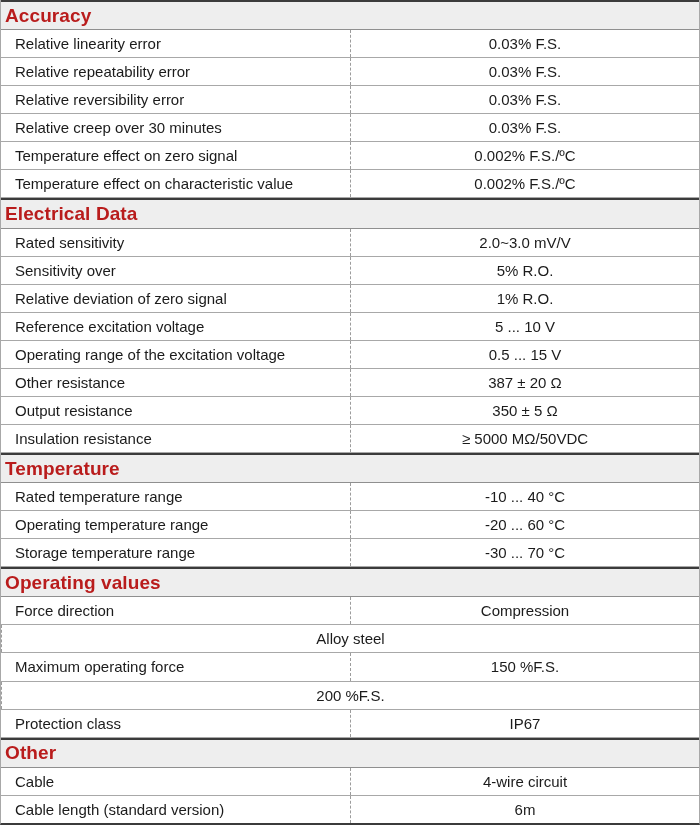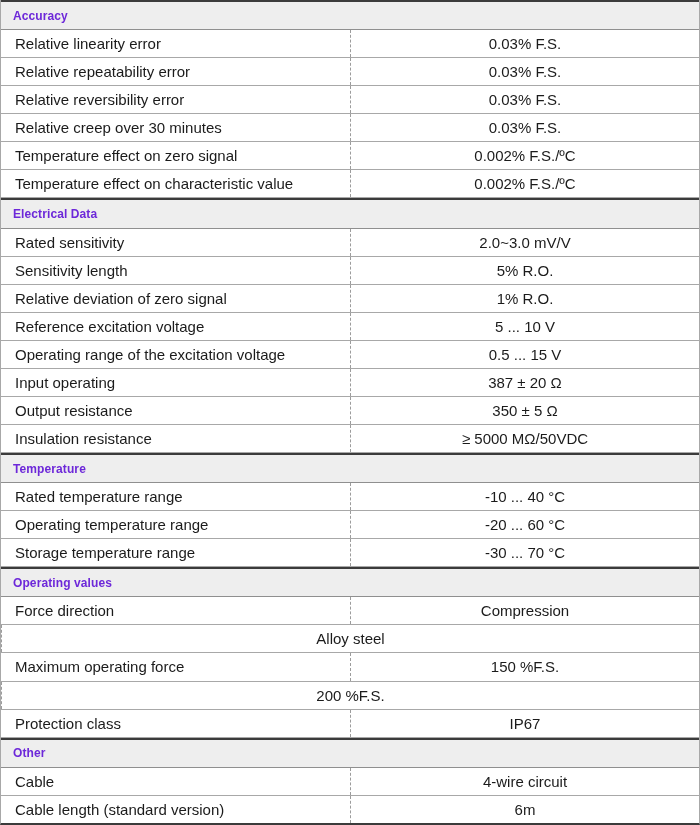--- a/index.html
+++ b/index.html
@@ -17,28 +17,28 @@
     box-sizing: border-box;
     background: var(--row-bg, #ffffff);
     border-left: 1px solid var(--border-row, #a8a8a8);
     border-right: 1px solid var(--border-row, #a8a8a8);
     border-bottom: 2px solid var(--border-dark, #3b3b3b);
   }
   .section-header {
     flex: 1 1 0;
     display: flex;
     align-items: center;
-    padding-left: 12px;
+    padding-left: 4px;
     box-sizing: border-box;
     background: var(--header-bg, #eeeeee);
     border-top: 2px solid var(--border-dark, #3b3b3b);
     border-bottom: 1px solid var(--border-hdr, #8f8f8f);
     font-weight: bold;
-    font-size: 12px;
-    color: #6d28d9;
+    font-size: 19px;
+    color: #b91c1c;
     letter-spacing: 0.1px;
   }
   .spec-row {
     flex: 1 1 0;
     display: flex;
     box-sizing: border-box;
     border-bottom: 1px solid var(--border-row, #a8a8a8);
     font-size: 15px;
     background: var(--row-bg, #ffffff);
   }
@@ -92,37 +92,37 @@
     <div class="spec-row">
       <div class="cell label">Temperature effect on characteristic value</div>
       <div class="cell value">0.002% F.S./ºC</div>
     </div>
     <div class="section-header">Electrical Data</div>
     <div class="spec-row">
       <div class="cell label">Rated sensitivity</div>
       <div class="cell value">2.0~3.0 mV/V</div>
     </div>
     <div class="spec-row">
-      <div class="cell label">Sensitivity length</div>
+      <div class="cell label">Sensitivity over</div>
       <div class="cell value">5% R.O.</div>
     </div>
     <div class="spec-row">
       <div class="cell label">Relative deviation of zero signal</div>
       <div class="cell value">1% R.O.</div>
     </div>
     <div class="spec-row">
       <div class="cell label">Reference excitation voltage</div>
       <div class="cell value">5 ... 10 V</div>
     </div>
     <div class="spec-row">
       <div class="cell label">Operating range of the excitation voltage</div>
       <div class="cell value">0.5 ... 15 V</div>
     </div>
     <div class="spec-row">
-      <div class="cell label">Input operating</div>
+      <div class="cell label">Other resistance</div>
       <div class="cell value">387 ± 20 Ω</div>
     </div>
     <div class="spec-row">
       <div class="cell label">Output resistance</div>
       <div class="cell value">350 ± 5 Ω</div>
     </div>
     <div class="spec-row">
       <div class="cell label">Insulation resistance</div>
       <div class="cell value">≥ 5000 MΩ/50VDC</div>
     </div>

